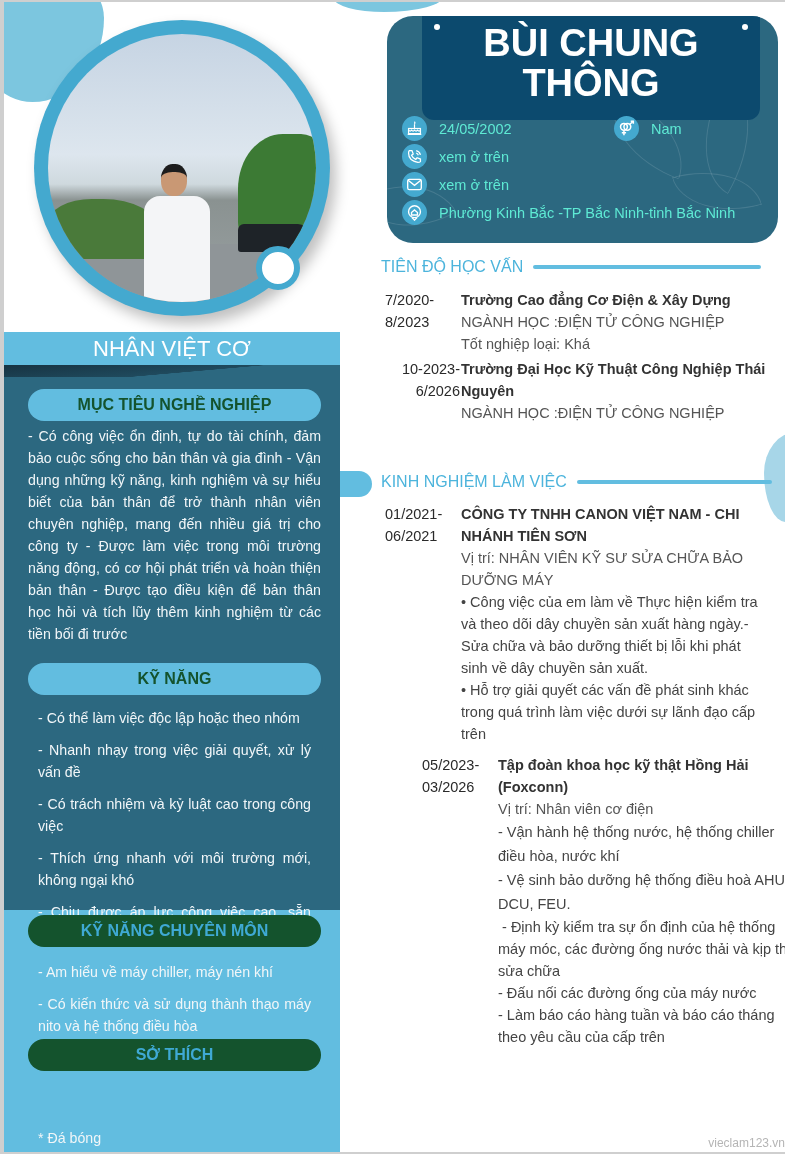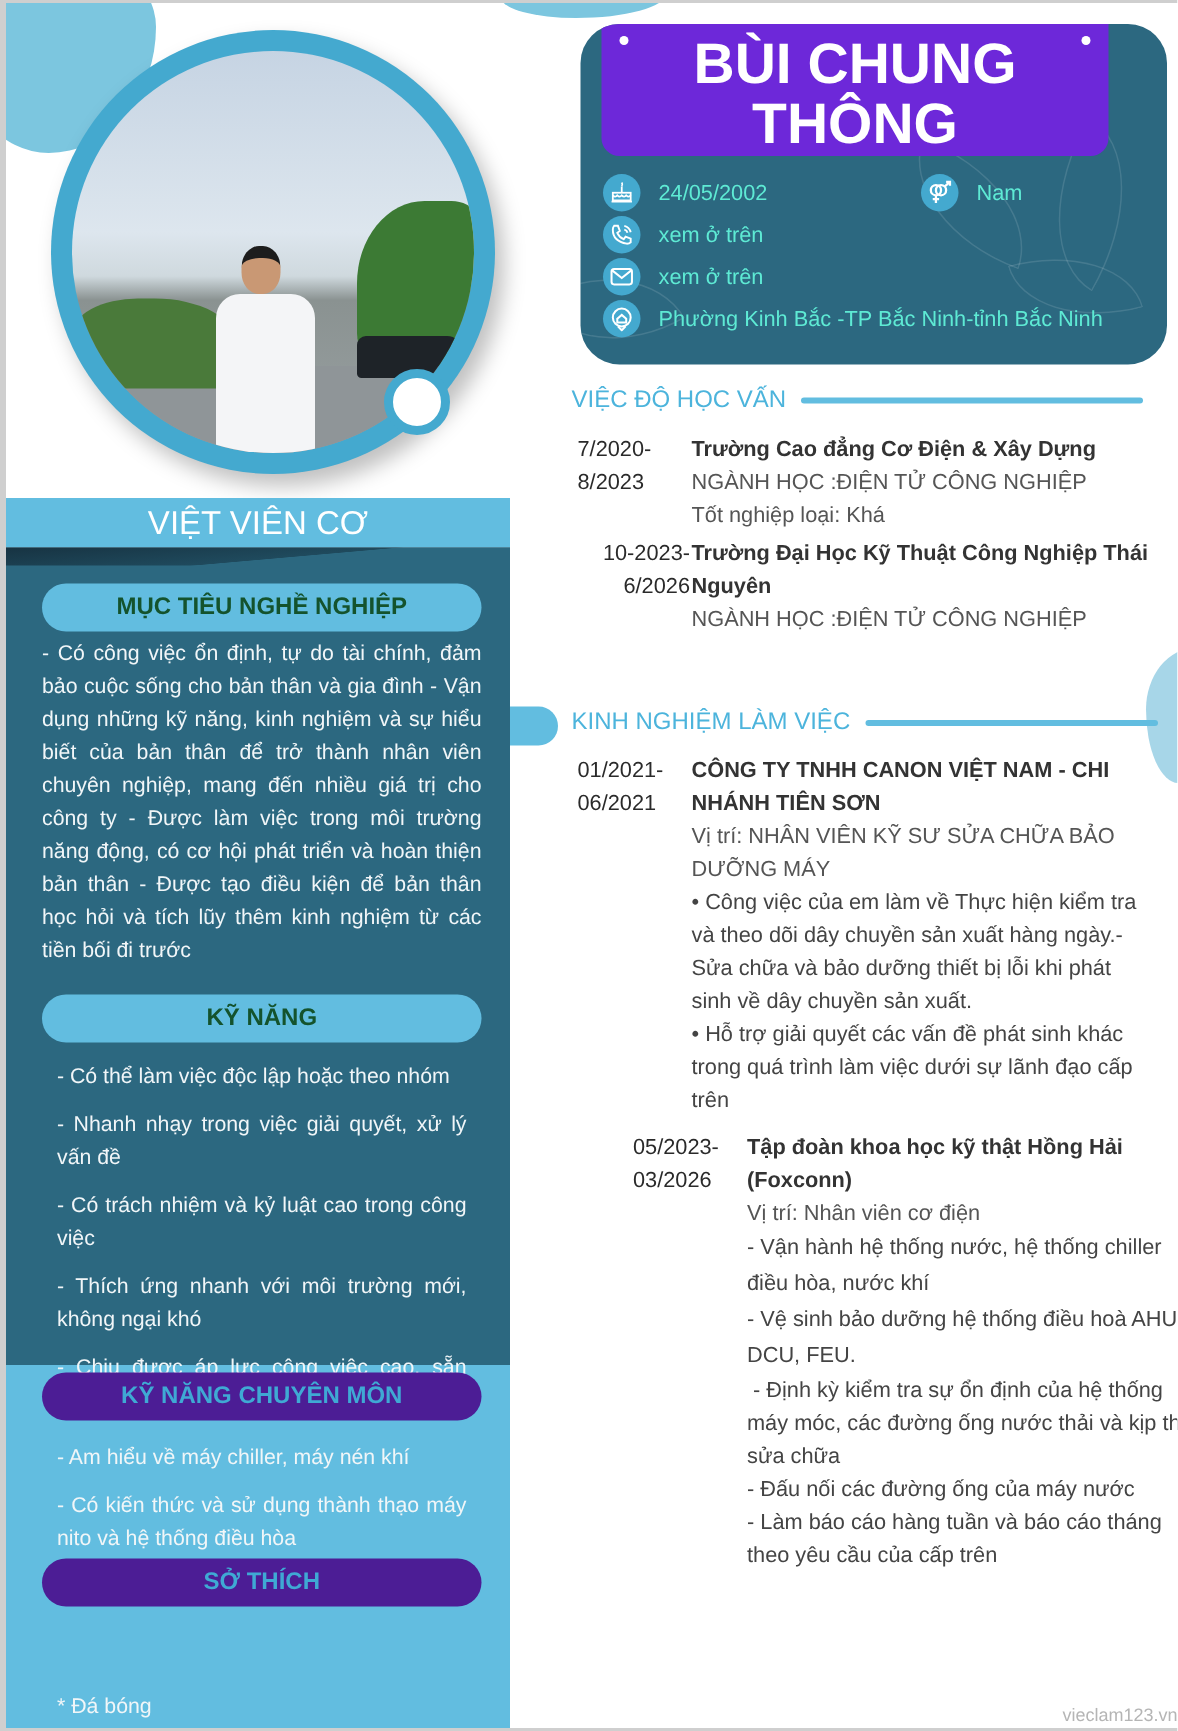--- a/index.html
+++ b/index.html
@@ -26,29 +26,29 @@
   .photo-dot { position: absolute; left: 222px; top: 226px; width: 44px; height: 44px; border-radius: 50%; background: #ffffff; border: 6px solid #44a9cf; }
 
   
   .job-title-bar { position: absolute; left: 0; top: 330px; width: 336px; height: 33px; background: #62bde0; color: #fff; text-align: center; font-size: 22px; line-height: 33px; }
   .left-dark { position: absolute; left: 0; top: 363px; width: 336px; height: 545px; background: #2c6880; }
   .left-dark .shadow-strip { position: absolute; left: 0; top: 0; width: 336px; height: 12px; background: linear-gradient(175deg, #173342 0%, #1f4a5d 55%, #2c6880 56%); }
   .left-light { position: absolute; left: 0; top: 908px; width: 336px; height: 246px; background: #62bde0; }
 
   .pill { position: absolute; left: 24px; width: 293px; height: 32px; border-radius: 16px; text-align: center; font-weight: bold; font-size: 16px; line-height: 32px; }
   .pill.blue { background: #62bde0; color: #14532d; }
-  .pill.white { background: #4c1d95; color: #3fa9d4; }
+  .pill.white { background: #14532d; color: #3fa9d4; }
 
   .left-text { position: absolute; left: 24px; width: 293px; color: #f1f6f8; font-size: 14.2px; line-height: 22px; text-align: justify; }
   .left-text p { margin: 10px; }
 
   
   .header-card { position: absolute; left: 383px; top: 14px; width: 391px; height: 227px; border-radius: 26px; background: #2c6880; overflow: hidden; }
   .header-card .leaf { position: absolute; border: 1.5px solid rgba(255,255,255,0.12); border-radius: 0 100% 0 100%; }
-  .name-box { position: absolute; left: 14px; top: 0; width: 338px; height: 88px; background: #6d28d9; border-radius: 0 0 12px 12px; color: #fff; text-align: center; font-weight: bold; font-size: 38px; line-height: 40px; padding-top: 7px; }
+  .name-box { position: absolute; left: 35px; top: 0; width: 338px; height: 104px; background: #0c4a6e; border-radius: 0 0 12px 12px; color: #fff; text-align: center; font-weight: bold; font-size: 38px; line-height: 40px; padding-top: 7px; }
   .name-box .dot { position: absolute; top: 8px; width: 6px; height: 6px; border-radius: 50%; background: #fff; }
   .info-row { position: absolute; display: flex; align-items: center; color: #5eead4; font-size: 14.5px; }
   .info-icon { width: 25px; height: 25px; border-radius: 50%; background: #44a9cf; display: flex; align-items: center; justify-content: center; margin-right: 12px; flex: none; }
   .info-icon svg { width: 17px; height: 17px; }
 
   
   .section-head { position: absolute; left: 377px; display: flex; align-items: center; color: #4cb4dc; font-size: 16px; }
   .section-head .line { height: 4px; background: #62bde0; margin-left: 10px; border-radius: 2px; }
   .left-tab { position: absolute; left: 336px; top: 469px; width: 32px; height: 26px; background: #62bde0; border-radius: 0 13px 13px 0; }
 
@@ -76,21 +76,21 @@
       <div class="road"></div>
       <div class="tree-l"></div>
       <div class="tree-r"></div>
       <div class="car"></div>
       <div class="person-body"></div>
       <div class="person-head"></div>
     </div>
     <div class="photo-dot"></div>
   </div>
 
-  <div class="job-title-bar">VIỆT VIÊN CƠ</div>
+  <div class="job-title-bar">NHÂN VIỆT CƠ</div>
 
   <div class="left-dark">
     <div class="shadow-strip"></div>
   </div>
   <div class="left-light"></div>
 
   <div class="pill blue" style="top:387px;">MỤC TIÊU NGHỀ NGHIỆP</div>
   <div class="left-text" style="top:423px;">- Có công việc ổn định, tự do tài chính, đảm bảo cuộc sống cho bản thân và gia đình - Vận dụng những kỹ năng, kinh nghiệm và sự hiểu biết của bản thân để trở thành nhân viên chuyên nghiệp, mang đến nhiều giá trị cho công ty - Được làm việc trong môi trường năng động, có cơ hội phát triển và hoàn thiện bản thân - Được tạo điều kiện để bản thân học hỏi và tích lũy thêm kinh nghiệm từ các tiền bối đi trước</div>
 
   <div class="pill blue" style="top:661px;">KỸ NĂNG</div>
@@ -178,21 +178,21 @@
             <circle cx="10" cy="9" r="7"></circle>
             <path d="M6.5 10 l3.5 -3 l3.5 3 v3 h-7z"></path>
             <path d="M7 16 l3 3 l3 -3"></path>
           </svg>
       </span>
       <span>Phường Kinh Bắc -TP Bắc Ninh-tỉnh Bắc Ninh</span>
     </div>
   </div>
 
   <div class="section-head" style="top:256px;">
-    <span>VIỆC ĐỘ HỌC VẤN</span>
+    <span>TIÊN ĐỘ HỌC VẤN</span>
     <span class="line" style="width:228px;"></span>
   </div>
 
   <div class="entry" style="top:287px; height:70px;">
     <div class="date" style="white-space:pre-line;">7/2020-
 8/2023</div>
     <div class="body">
       <span class="line strong">Trường Cao đẳng Cơ Điện &amp; Xây Dựng</span>
       <span class="line muted">NGÀNH HỌC :ĐIỆN TỬ CÔNG NGHIỆP</span>
       <span class="line muted">Tốt nghiệp loại: Khá</span>

